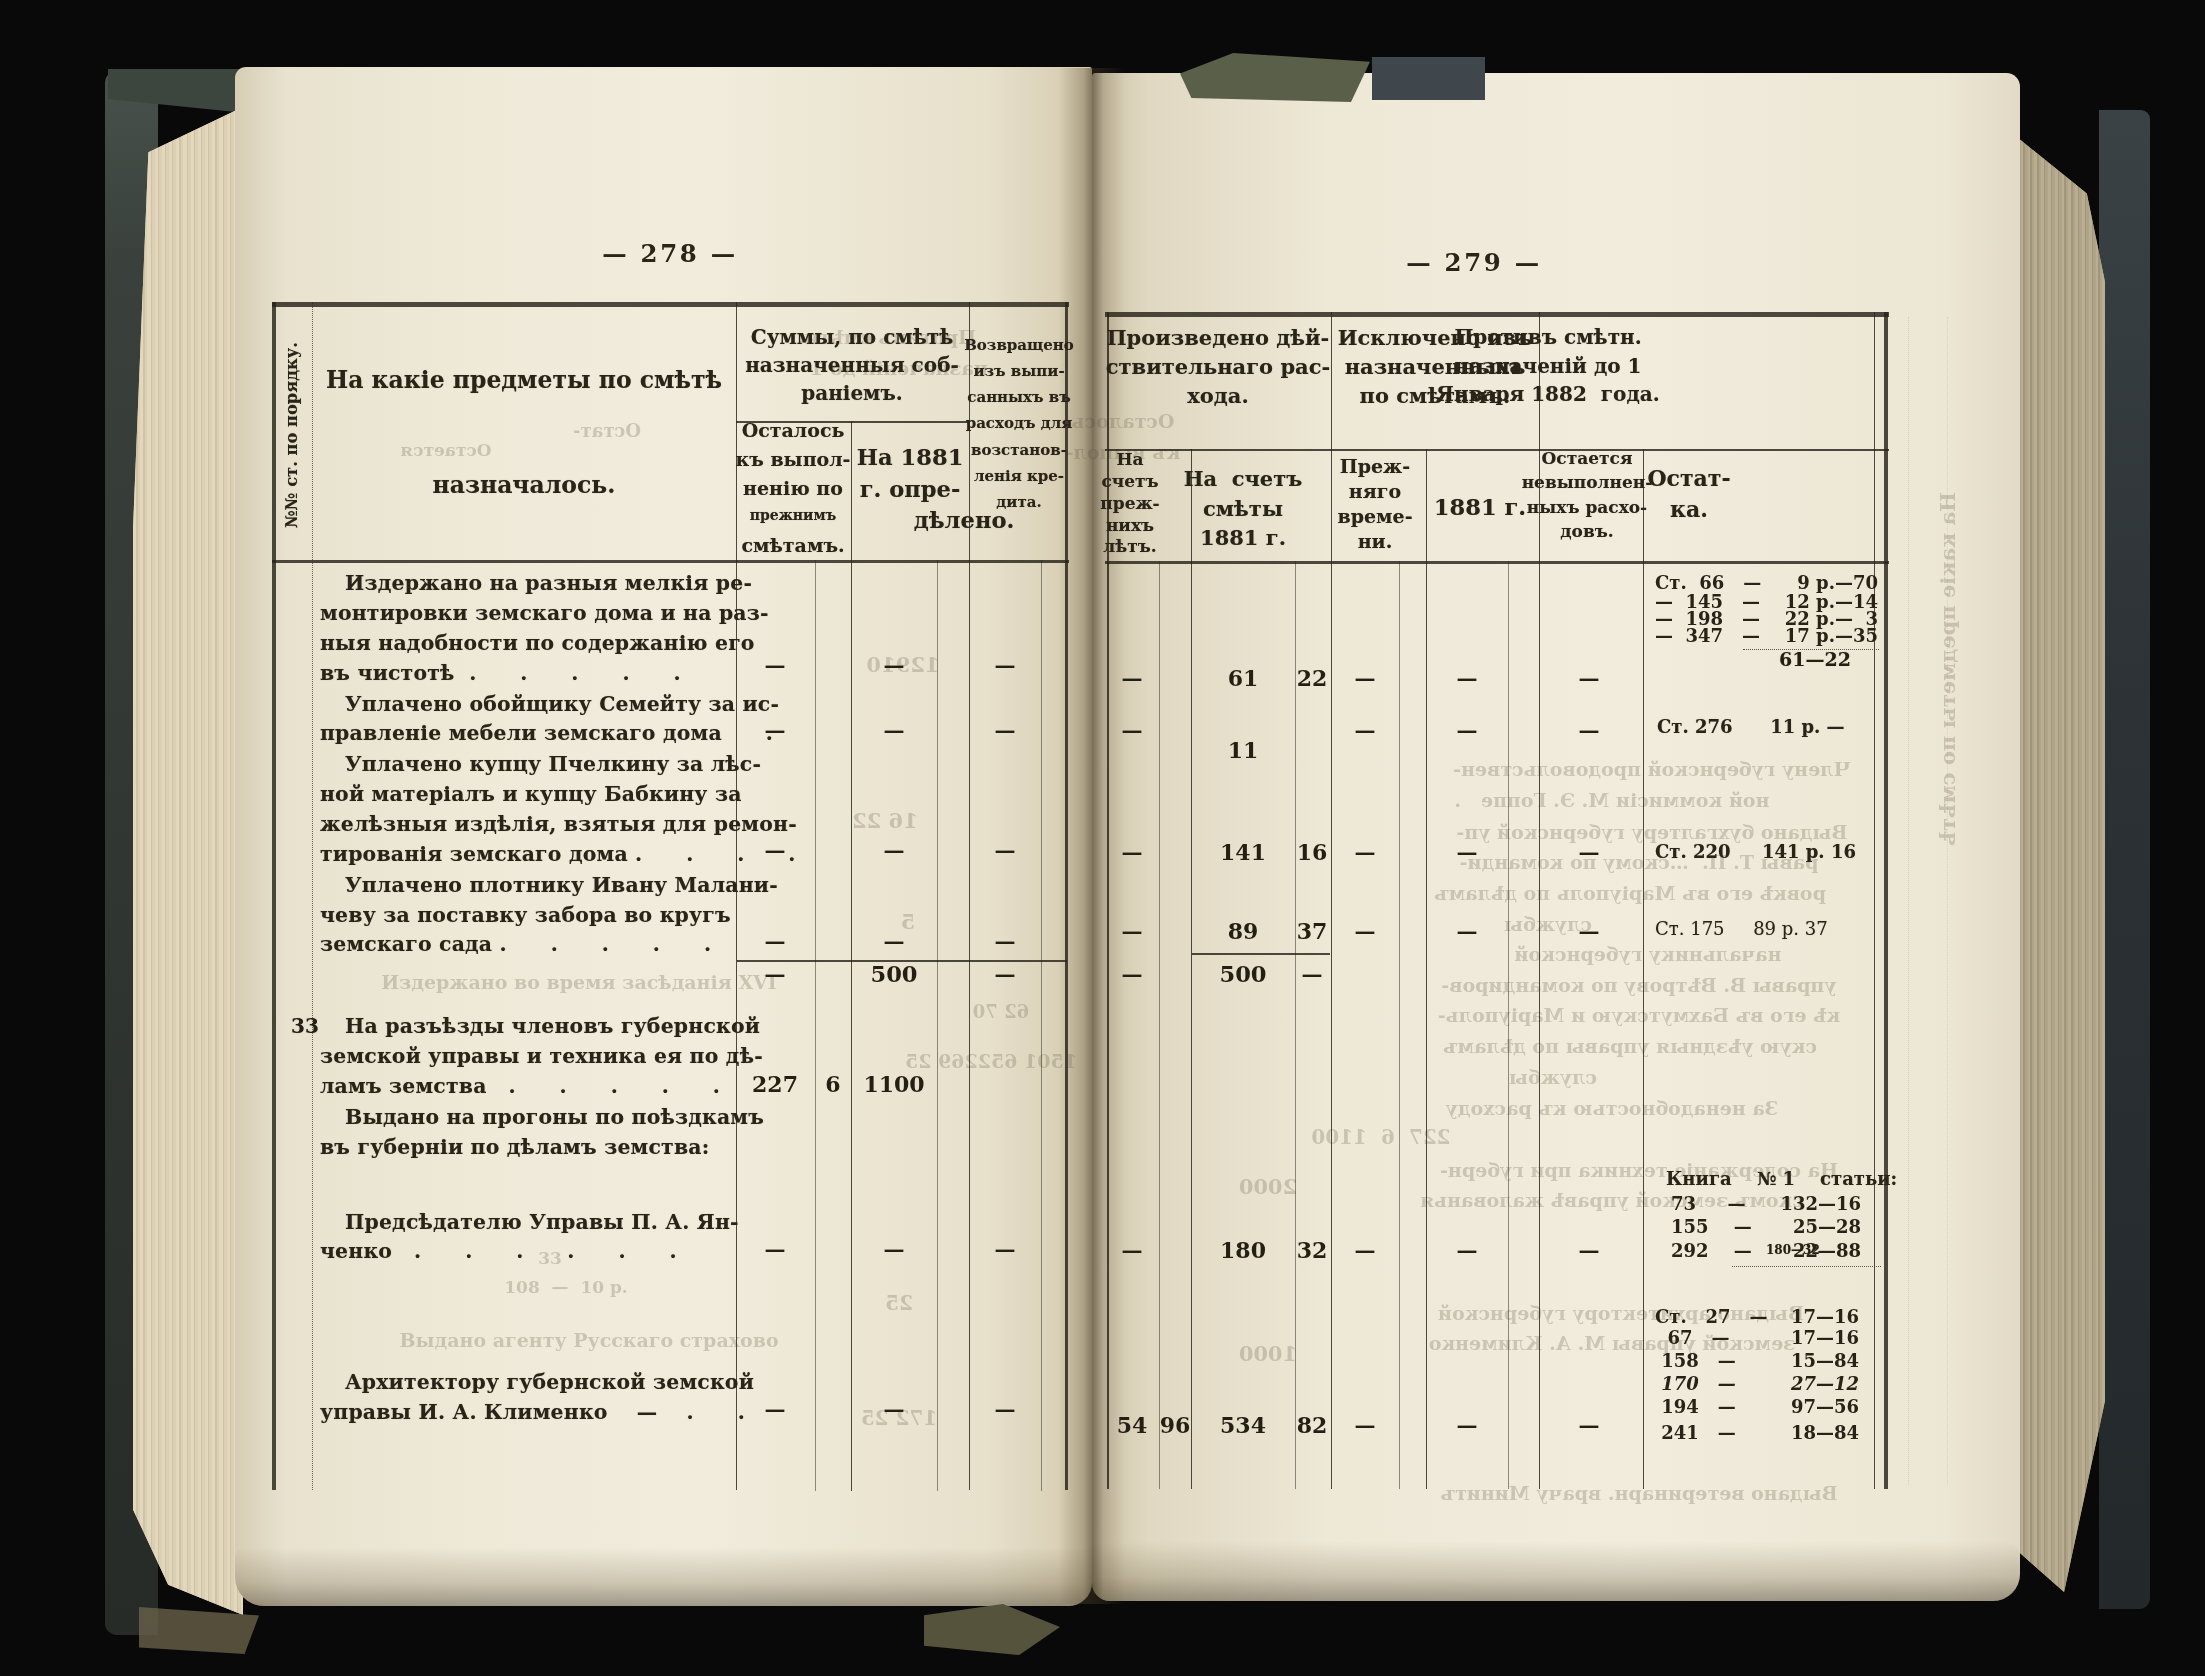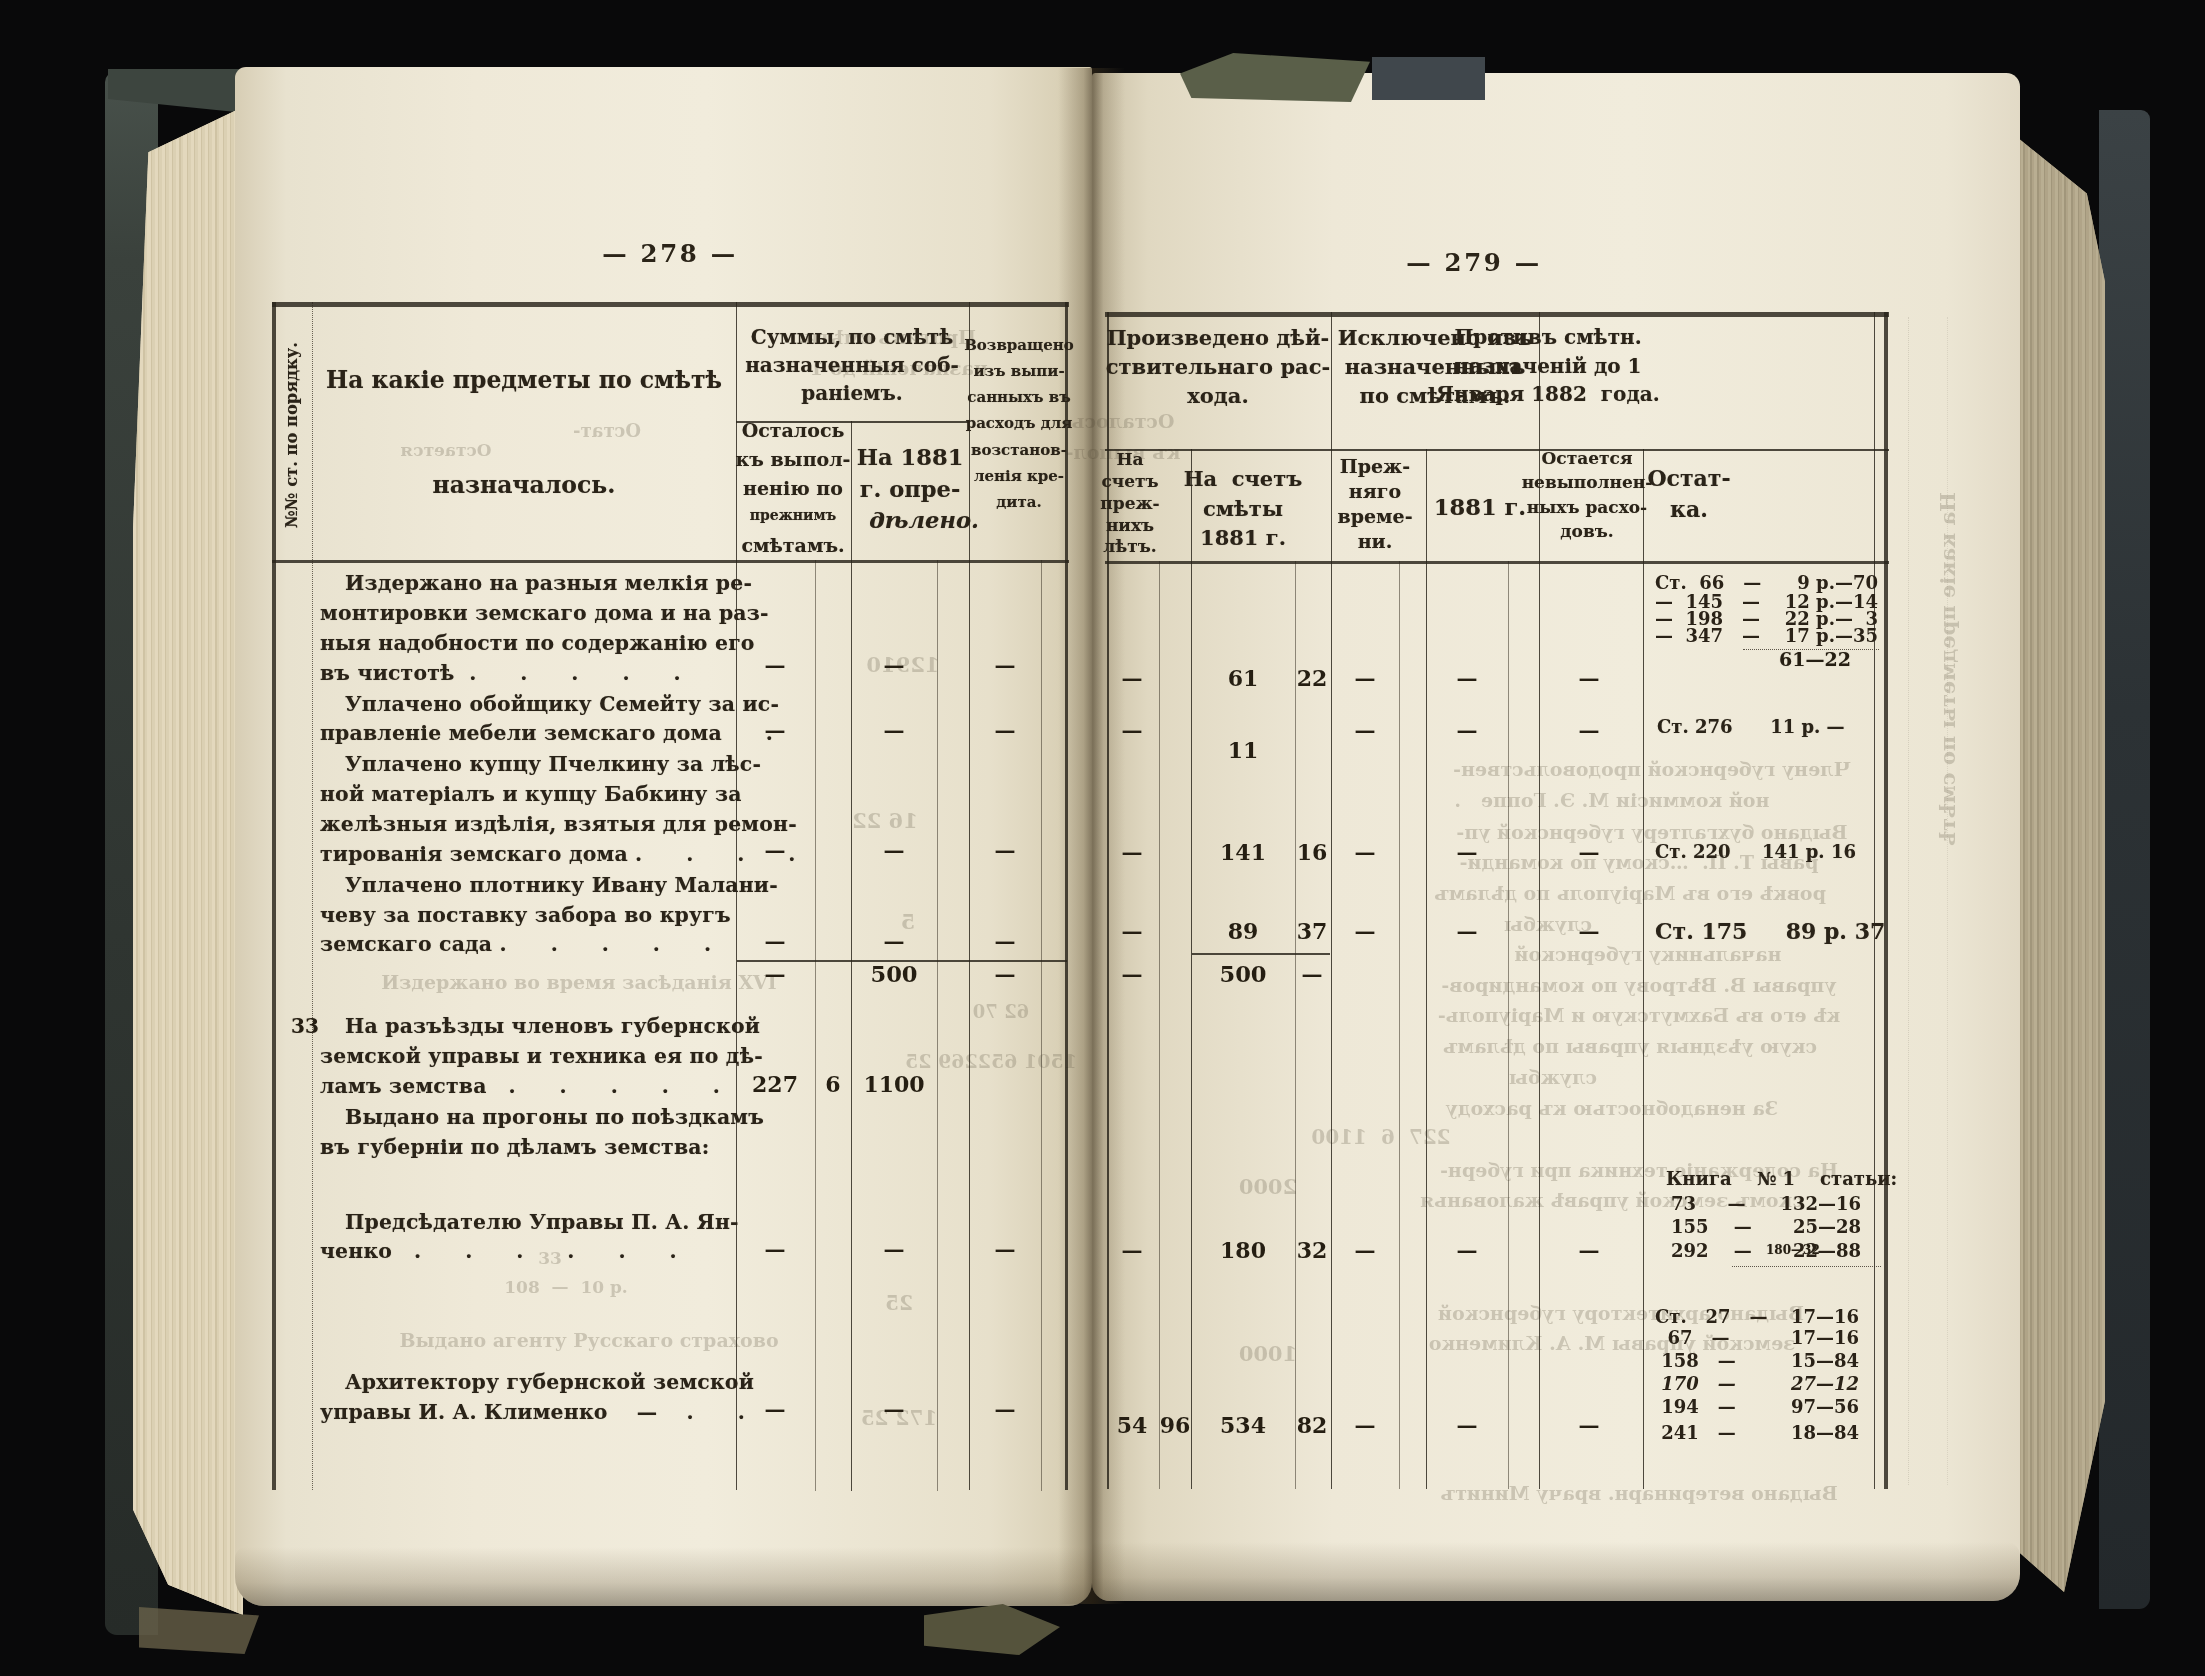--- a/index.html
+++ b/index.html
@@ -89,21 +89,21 @@
       <div class="txt ink hdr" style="left: 852px; top: 327px; font-size: 20px;">Суммы, по смѣтѣ</div>
       <div class="txt ink hdr" style="left: 852px; top: 355px; font-size: 20px;">назначенныя соб-</div>
       <div class="txt ink hdr" style="left: 852px; top: 383px; font-size: 20px;">раніемъ.</div>
       <div class="txt ink hdr" style="left: 793px; top: 421px; font-size: 19px;">Осталось</div>
       <div class="txt ink hdr" style="left: 793px; top: 450px; font-size: 19px;">къ выпол-</div>
       <div class="txt ink hdr" style="left: 793px; top: 479px; font-size: 19px;">ненію по</div>
       <div class="txt ink hdr" style="left: 793px; top: 508px; font-size: 14px;">прежнимъ</div>
       <div class="txt ink hdr" style="left: 793px; top: 536px; font-size: 19px;">смѣтамъ.</div>
       <div class="txt ink hdr" style="left: 910px; top: 446px; font-size: 22.6px;">На 1881</div>
       <div class="txt ink hdr" style="left: 910px; top: 478px; font-size: 22.6px;">г. опре-</div>
-      <div class="txt ink hdr" style="left: 924px; top: 509px; font-size: 22.6px; font-style: italic;">дѣлено.</div>
+      <div class="txt ink hdr" style="left: 964px; top: 509px; font-size: 22.6px;">дѣлено.</div>
       <div class="txt ink hdr" style="left: 1019px; top: 338px; font-size: 15px;">Возвращено</div>
       <div class="txt ink hdr" style="left: 1019px; top: 364px; font-size: 15px;">изъ выпи-</div>
       <div class="txt ink hdr" style="left: 1019px; top: 390px; font-size: 15px;">санныхъ въ</div>
       <div class="txt ink hdr" style="left: 1019px; top: 416px; font-size: 15px;">расходъ для</div>
       <div class="txt ink hdr" style="left: 1019px; top: 443px; font-size: 15px;">возстанов-</div>
       <div class="txt ink hdr" style="left: 1019px; top: 469px; font-size: 15px;">ленія кре-</div>
       <div class="txt ink hdr" style="left: 1019px; top: 495px; font-size: 15px;">дита.</div>
       <div class="txt ink" style="left: 345px; top: 573px; font-size: 20.4px; font-weight: 600; letter-spacing: 0.2px;">Издержано на разныя мелкія ре-</div>
       <div class="txt ink" style="left: 320px; top: 603px; font-size: 20.4px; font-weight: 600; letter-spacing: 0.2px;">монтировки земскаго дома и на раз-</div>
       <div class="txt ink" style="left: 320px; top: 633px; font-size: 20.4px; font-weight: 600; letter-spacing: 0.2px;">ныя надобности по содержанію его</div>
@@ -235,21 +235,21 @@
       <div class="txt val ctr" style="left: 1243px; top: 963px; font-size: 22.6px;">500</div>
       <div class="txt val ctr" style="left: 1312px; top: 963px; font-size: 21px;">—</div>
       <div class="noteline" style="left: 1655px; top: 572px; width: 223px; font-size: 18px;"><span>Ст.  66   —</span><span>9 р.—70</span></div>
       <div class="noteline" style="left: 1655px; top: 591px; width: 223px; font-size: 18px;"><span>—  145   —</span><span>12 р.—14</span></div>
       <div class="noteline" style="left: 1655px; top: 608px; width: 223px; font-size: 18px;"><span>—  198   —</span><span>22 р.—  3</span></div>
       <div class="noteline" style="left: 1655px; top: 625px; width: 223px; font-size: 18px;"><span>—  347   —</span><span>17 р.—35</span></div>
       <div class="rule hdot" style="left: 1743px; top: 649px; width: 136px; height: 0px;"></div>
       <div class="txt ink val" style="left: 1779px; top: 650px; font-size: 19px;">61—22</div>
       <div class="txt ink" style="left: 1657px; top: 718px; font-size: 18px; font-weight: 600;">Ст. 276      11 р. —</div>
       <div class="txt ink" style="left: 1655px; top: 843px; font-size: 18px; font-weight: 600;">Ст. 220     141 р. 16</div>
-      <div class="txt ink" style="left: 1655px; top: 920px; font-size: 22px; font-weight: 700;">Ст. 175     89 р. 37</div>
+      <div class="txt ink" style="left: 1655px; top: 920px; font-size: 18px; font-weight: 400;">Ст. 175     89 р. 37</div>
       <div class="txt ink" style="left: 1666px; top: 1170px; font-size: 18px; font-weight: 600;">Книга    № 1    статьи:</div>
       <div class="noteline" style="left: 1671px; top: 1193px; width: 190px; font-size: 18px;"><span>73     —</span><span>132—16</span></div>
       <div class="noteline" style="left: 1671px; top: 1216px; width: 190px; font-size: 18px;"><span>155    —</span><span>25—28</span></div>
       <div class="noteline" style="left: 1671px; top: 1240px; width: 190px; font-size: 18px;"><span>292    —</span><span>22—88</span></div>
       <div class="rule hdot" style="left: 1732px; top: 1266px; width: 149px; height: 0px;"></div>
       <div class="txt ink val" style="left: 1766px; top: 1244px; font-size: 12px; text-align: center;">180—32</div>
       <div class="noteline" style="left: 1655px; top: 1306px; width: 204px; font-size: 18px;"><span>Ст.   27   —</span><span>17—16</span></div>
       <div class="noteline" style="left: 1655px; top: 1327px; width: 204px; font-size: 18px;"><span>  67   —</span><span>17—16</span></div>
       <div class="noteline" style="left: 1655px; top: 1350px; width: 204px; font-size: 18px;"><span> 158   —</span><span>15—84</span></div>
       <div class="noteline" style="left: 1655px; top: 1373px; width: 204px; font-size: 18px; font-style: italic;"><span> 170   —</span><span>27—12</span></div>

